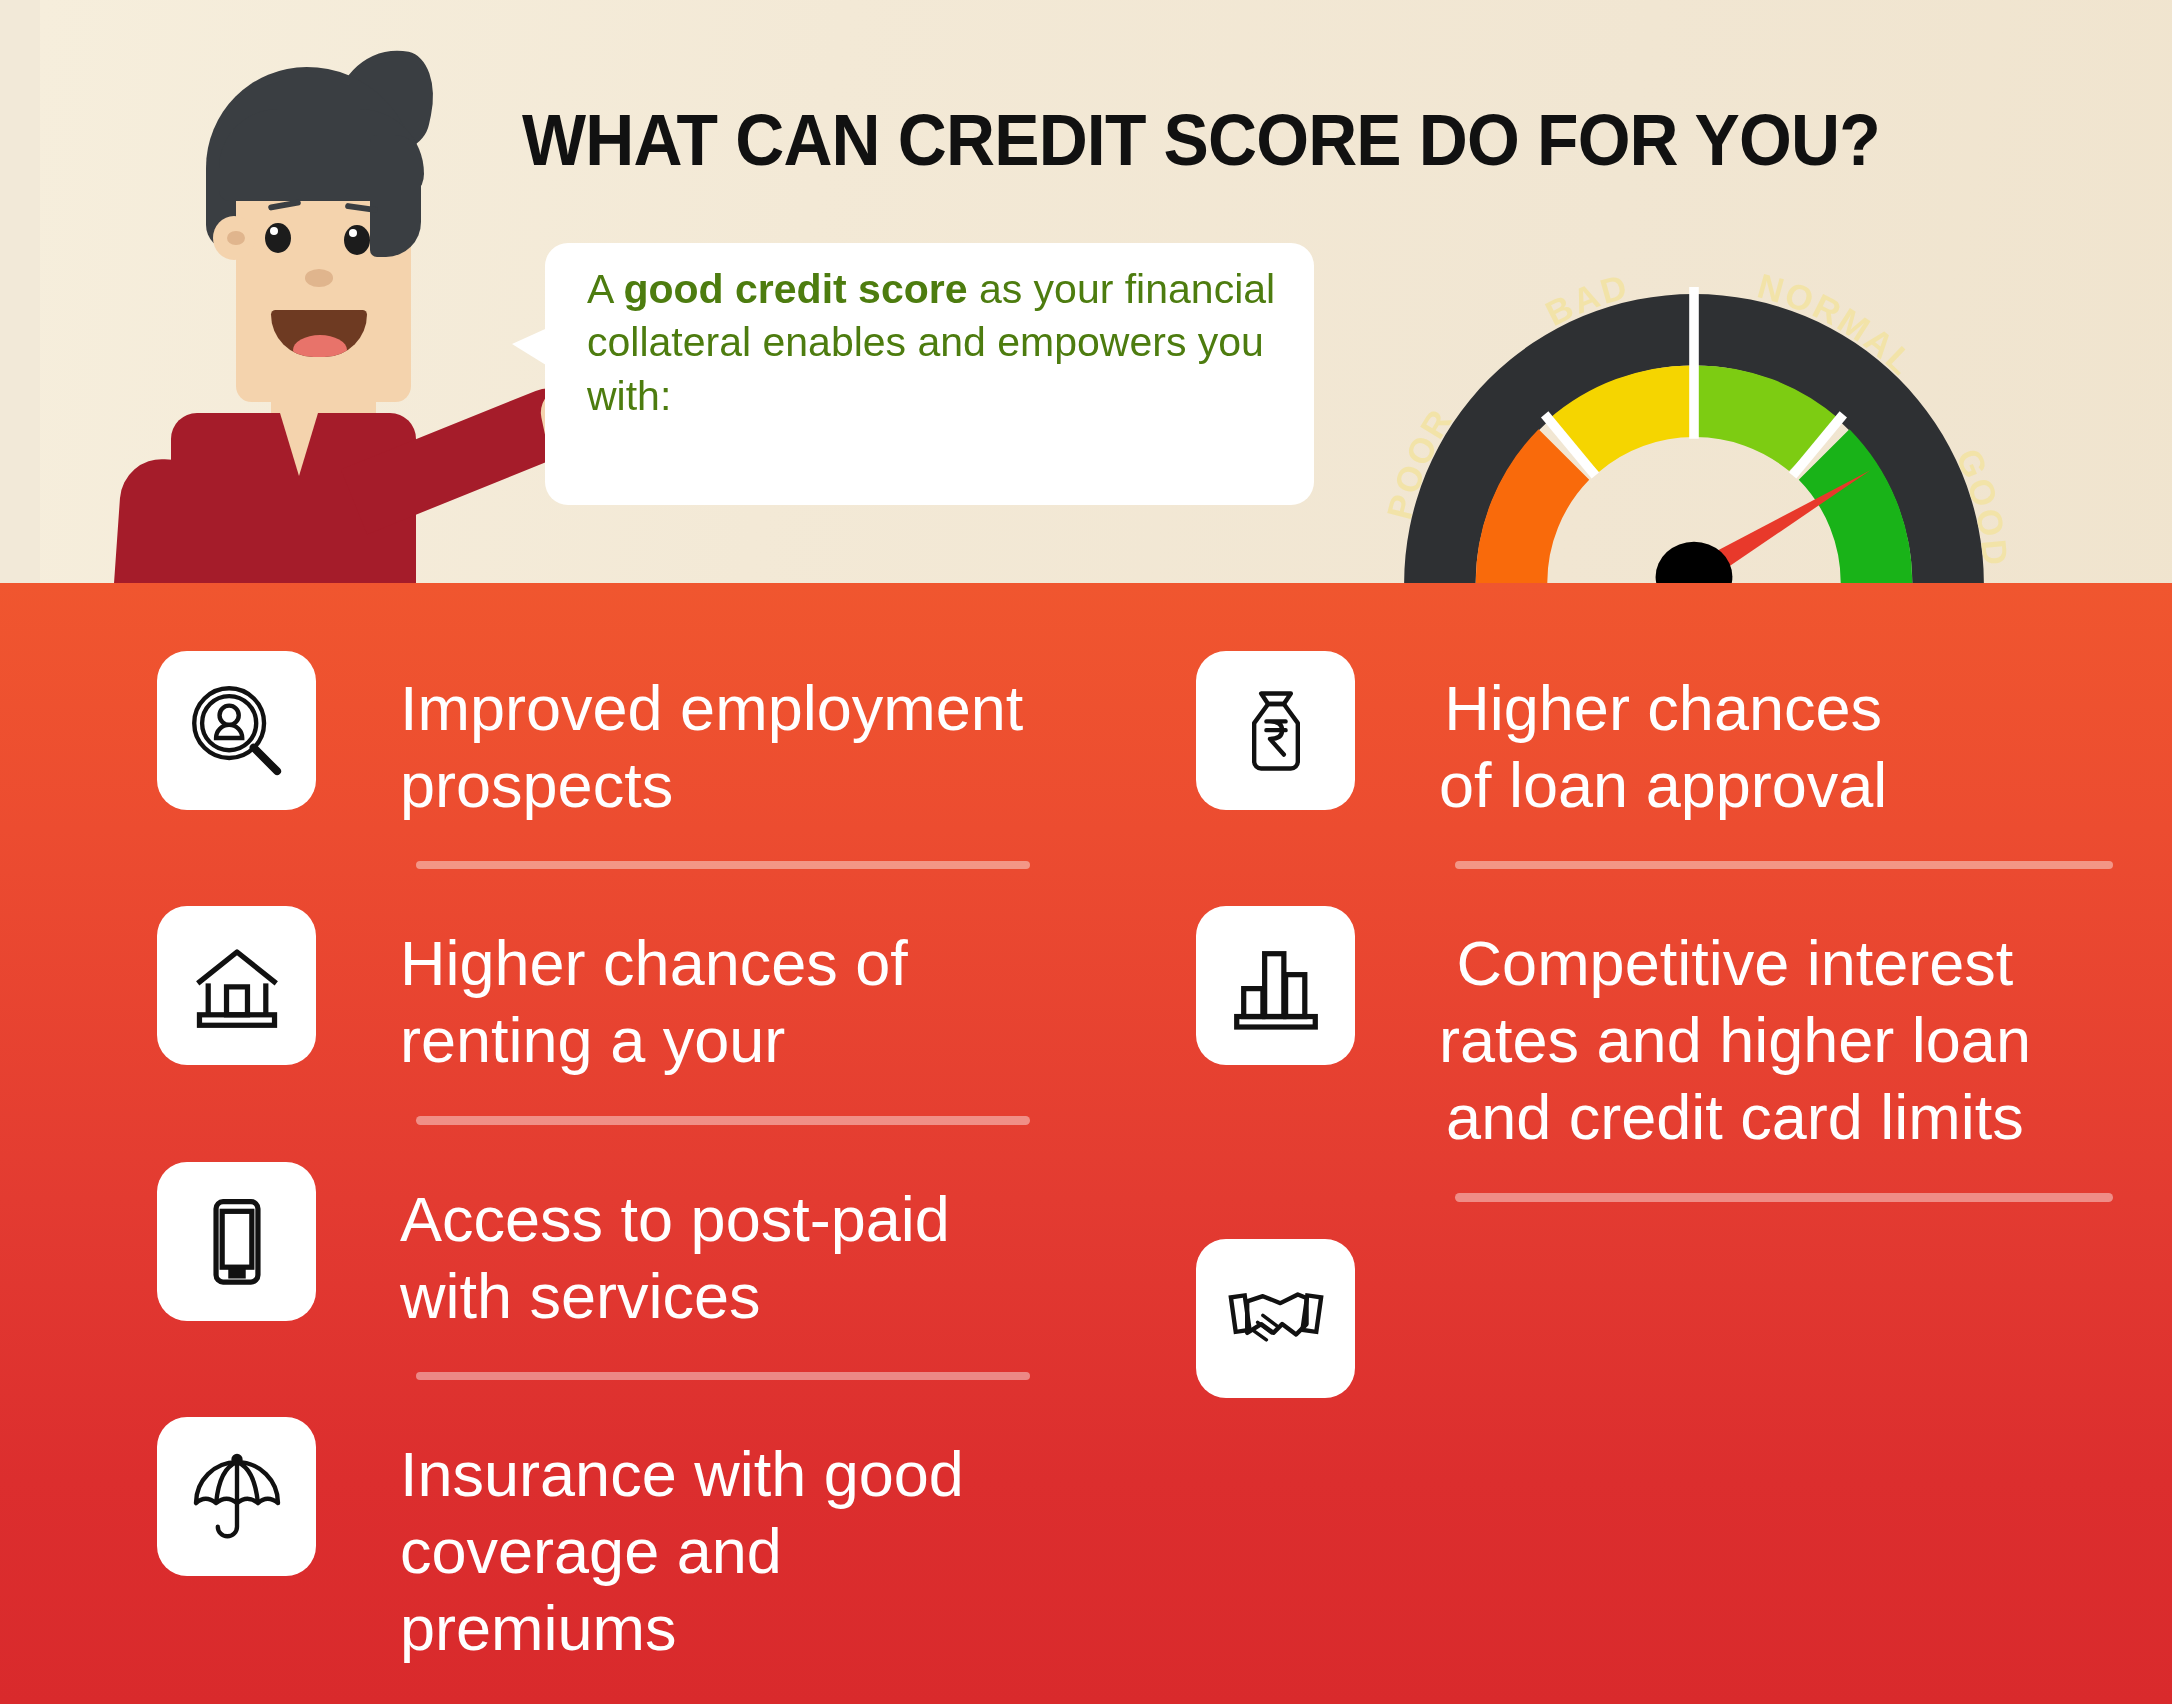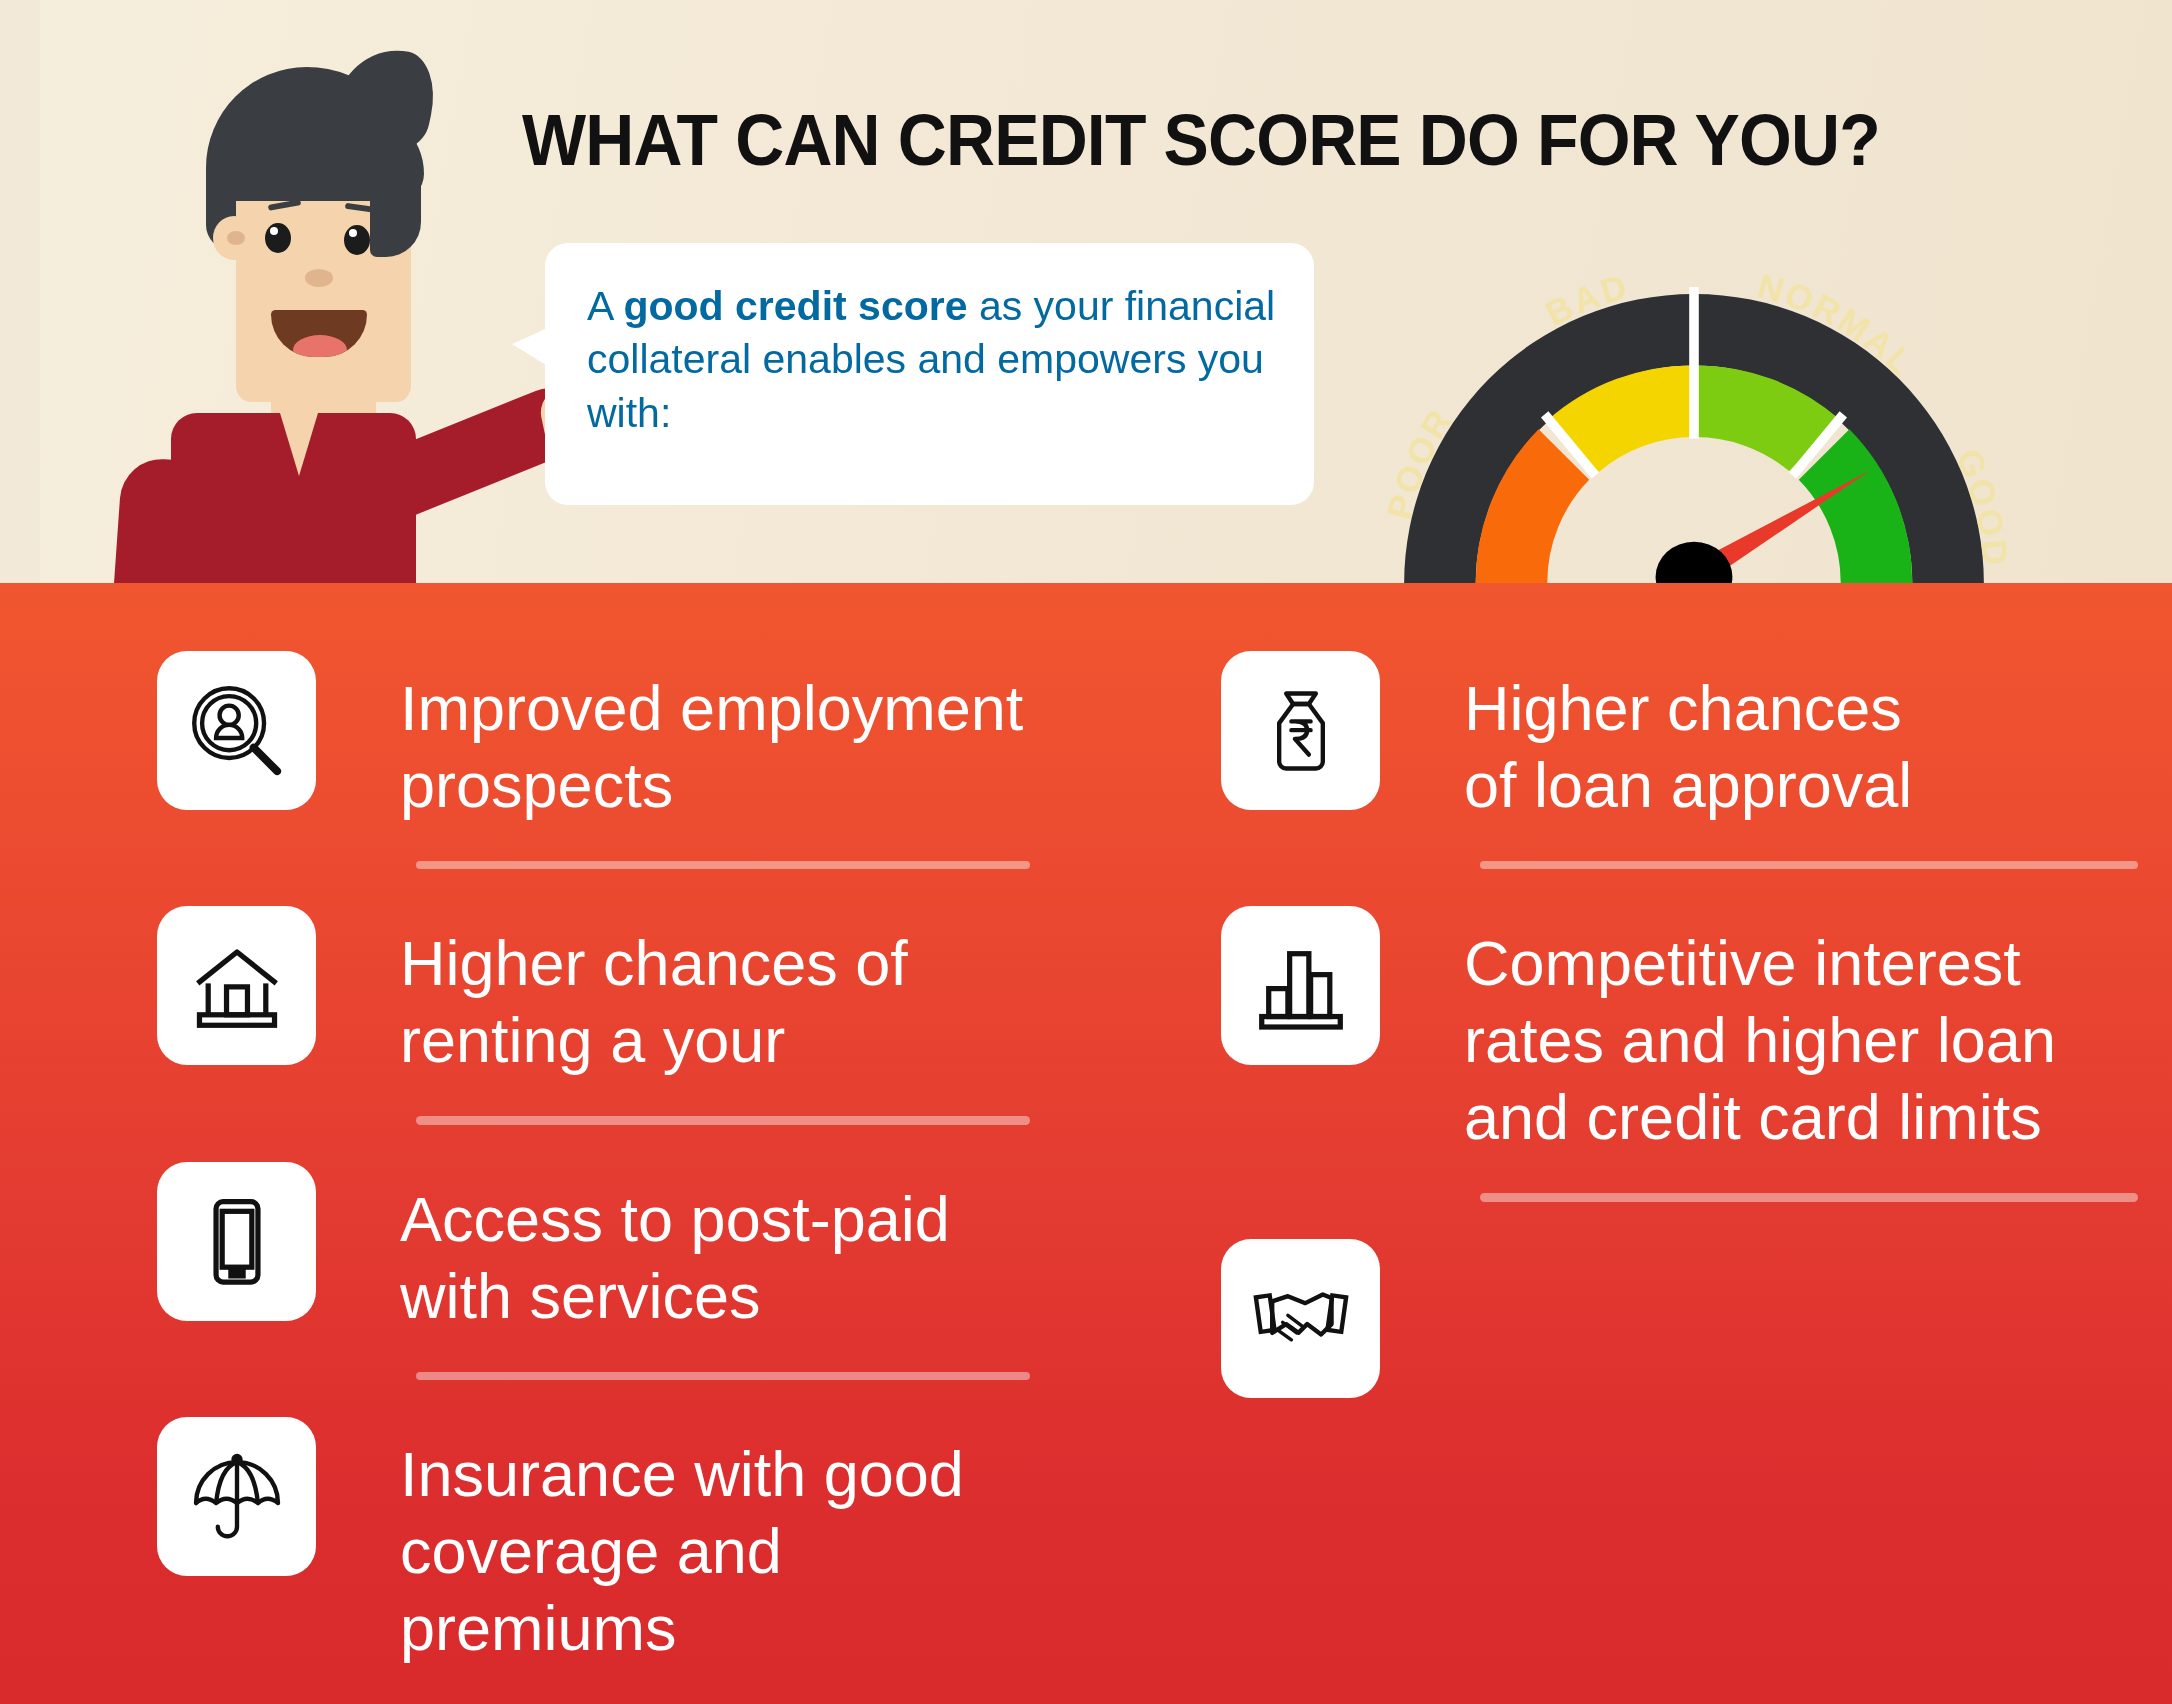--- a/index.html
+++ b/index.html
@@ -116,39 +116,39 @@
     position:absolute;left:505px;top:243px;width:769px;height:262px;
     background:#FFFFFF;border-radius:23px;
     box-shadow:0 0 0 0 rgba(0,0,0,0);
   }
   .bubble-tail{
     position:absolute;left:472px;top:325px;width:0;height:0;
     border-top:19px solid transparent;border-bottom:26px solid transparent;
     border-right:42px solid #FFFFFF;
   }
   .bubble-text{
-    position:absolute;left:42px;top:37px;width:690px;
-    font-size:41px;line-height:1.30;color:#0369a1;
+    position:absolute;left:42px;top:20px;width:690px;
+    font-size:41px;line-height:1.30;color:#4d7c0f;
     font-family:"Liberation Sans Narrow","Liberation Sans",sans-serif;
   }
   .bubble-text b{font-weight:bold;}
 
   
   .gauge{position:absolute;left:1296px;top:229px;width:716px;height:355px;}
   .gauge svg{display:block;}
 
   
   .bottom-panel{
     position:absolute;left:0;top:583px;width:2172px;height:1121px;
     background:linear-gradient(180deg,#F0562F 0%,#EC4C30 22%,#E33B31 55%,#DC2E2E 80%,#D92A2C 100%);
   }
 
   .col{position:absolute;top:68px;}
   .col.left{left:157px;width:873px;}
-  .col.right{left:1221px;width:917px;}
+  .col.right{left:1196px;width:917px;text-align:center;}
 
   .item{position:relative;display:flex;align-items:flex-start;}
   .icon-box{
     flex:0 0 auto;width:159px;height:159px;background:#FFFFFF;
     border-radius:30px;display:flex;align-items:center;justify-content:center;
   }
   .icon-box svg{display:block;}
   .item-text{
     margin-left:84px;
     font-size:63px;line-height:1.22;color:#FFFFFF;

